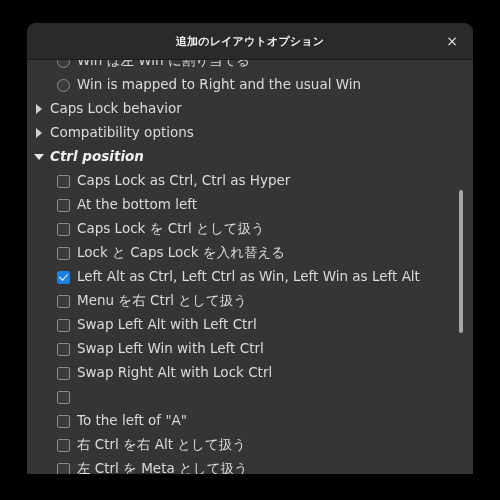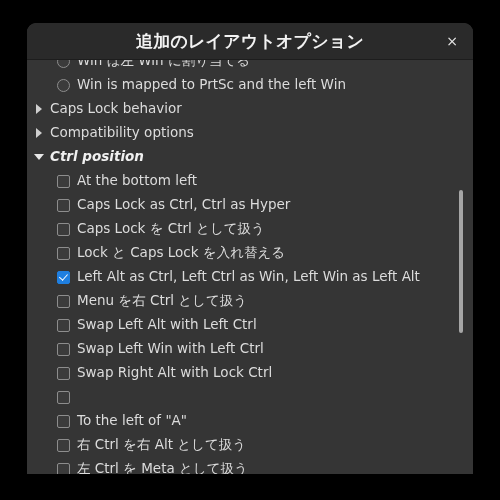--- a/index.html
+++ b/index.html
@@ -30,21 +30,21 @@
     background: #2a2a2a;
     border-bottom: 1px solid #1d1d1d;
     border-radius: 9px 9px 0 0;
     display: flex;
     align-items: center;
     justify-content: center;
   }
 
   #title-text {
     color: #f2f2f2;
-    font-size: 17px;
+    font-size: 11px;
     font-weight: bold;
     letter-spacing: 0.2px;
     user-select: none;
   }
 
   #close-button {
     position: absolute;
     right: 8px;
     top: 50%;
     transform: translateY(-50%);
@@ -176,21 +176,21 @@
   </div>
 
   <div id="scroll-area">
     <div id="list">
         <div class="row child">
           <span class="radio"></span>
           <span class="label">Win は左 Win に割り当てる</span>
         </div>
         <div class="row child">
           <span class="radio"></span>
-          <span class="label">Win is mapped to PrtSc and the left Win</span>
+          <span class="label">Win is mapped to Right and the usual Win</span>
         </div>
         <div class="row expander">
           <span class="tri">
             <svg width="8" height="10" viewBox="0 0 8 10">
               <polygon points="1,0 7,5 1,10" fill="#cfcfcf"></polygon>
             </svg>
           </span>
           <span class="label">Caps Lock behavior</span>
         </div>
         <div class="row expander">
@@ -204,25 +204,25 @@
         <div class="row expander expanded">
           <span class="tri">
             <svg width="10" height="8" viewBox="0 0 10 8">
               <polygon points="0,1 10,1 5,7" fill="#e8e8e8"></polygon>
             </svg>
           </span>
           <span class="label">Ctrl position</span>
         </div>
         <div class="row child">
           <span class="checkbox"></span>
+          <span class="label">Caps Lock as Ctrl, Ctrl as Hyper</span>
+        </div>
+        <div class="row child">
+          <span class="checkbox"></span>
           <span class="label">At the bottom left</span>
-        </div>
-        <div class="row child">
-          <span class="checkbox"></span>
-          <span class="label">Caps Lock as Ctrl, Ctrl as Hyper</span>
         </div>
         <div class="row child">
           <span class="checkbox"></span>
           <span class="label">Caps Lock を Ctrl として扱う</span>
         </div>
         <div class="row child">
           <span class="checkbox"></span>
           <span class="label">Lock と Caps Lock を入れ替える</span>
         </div>
         <div class="row child">

